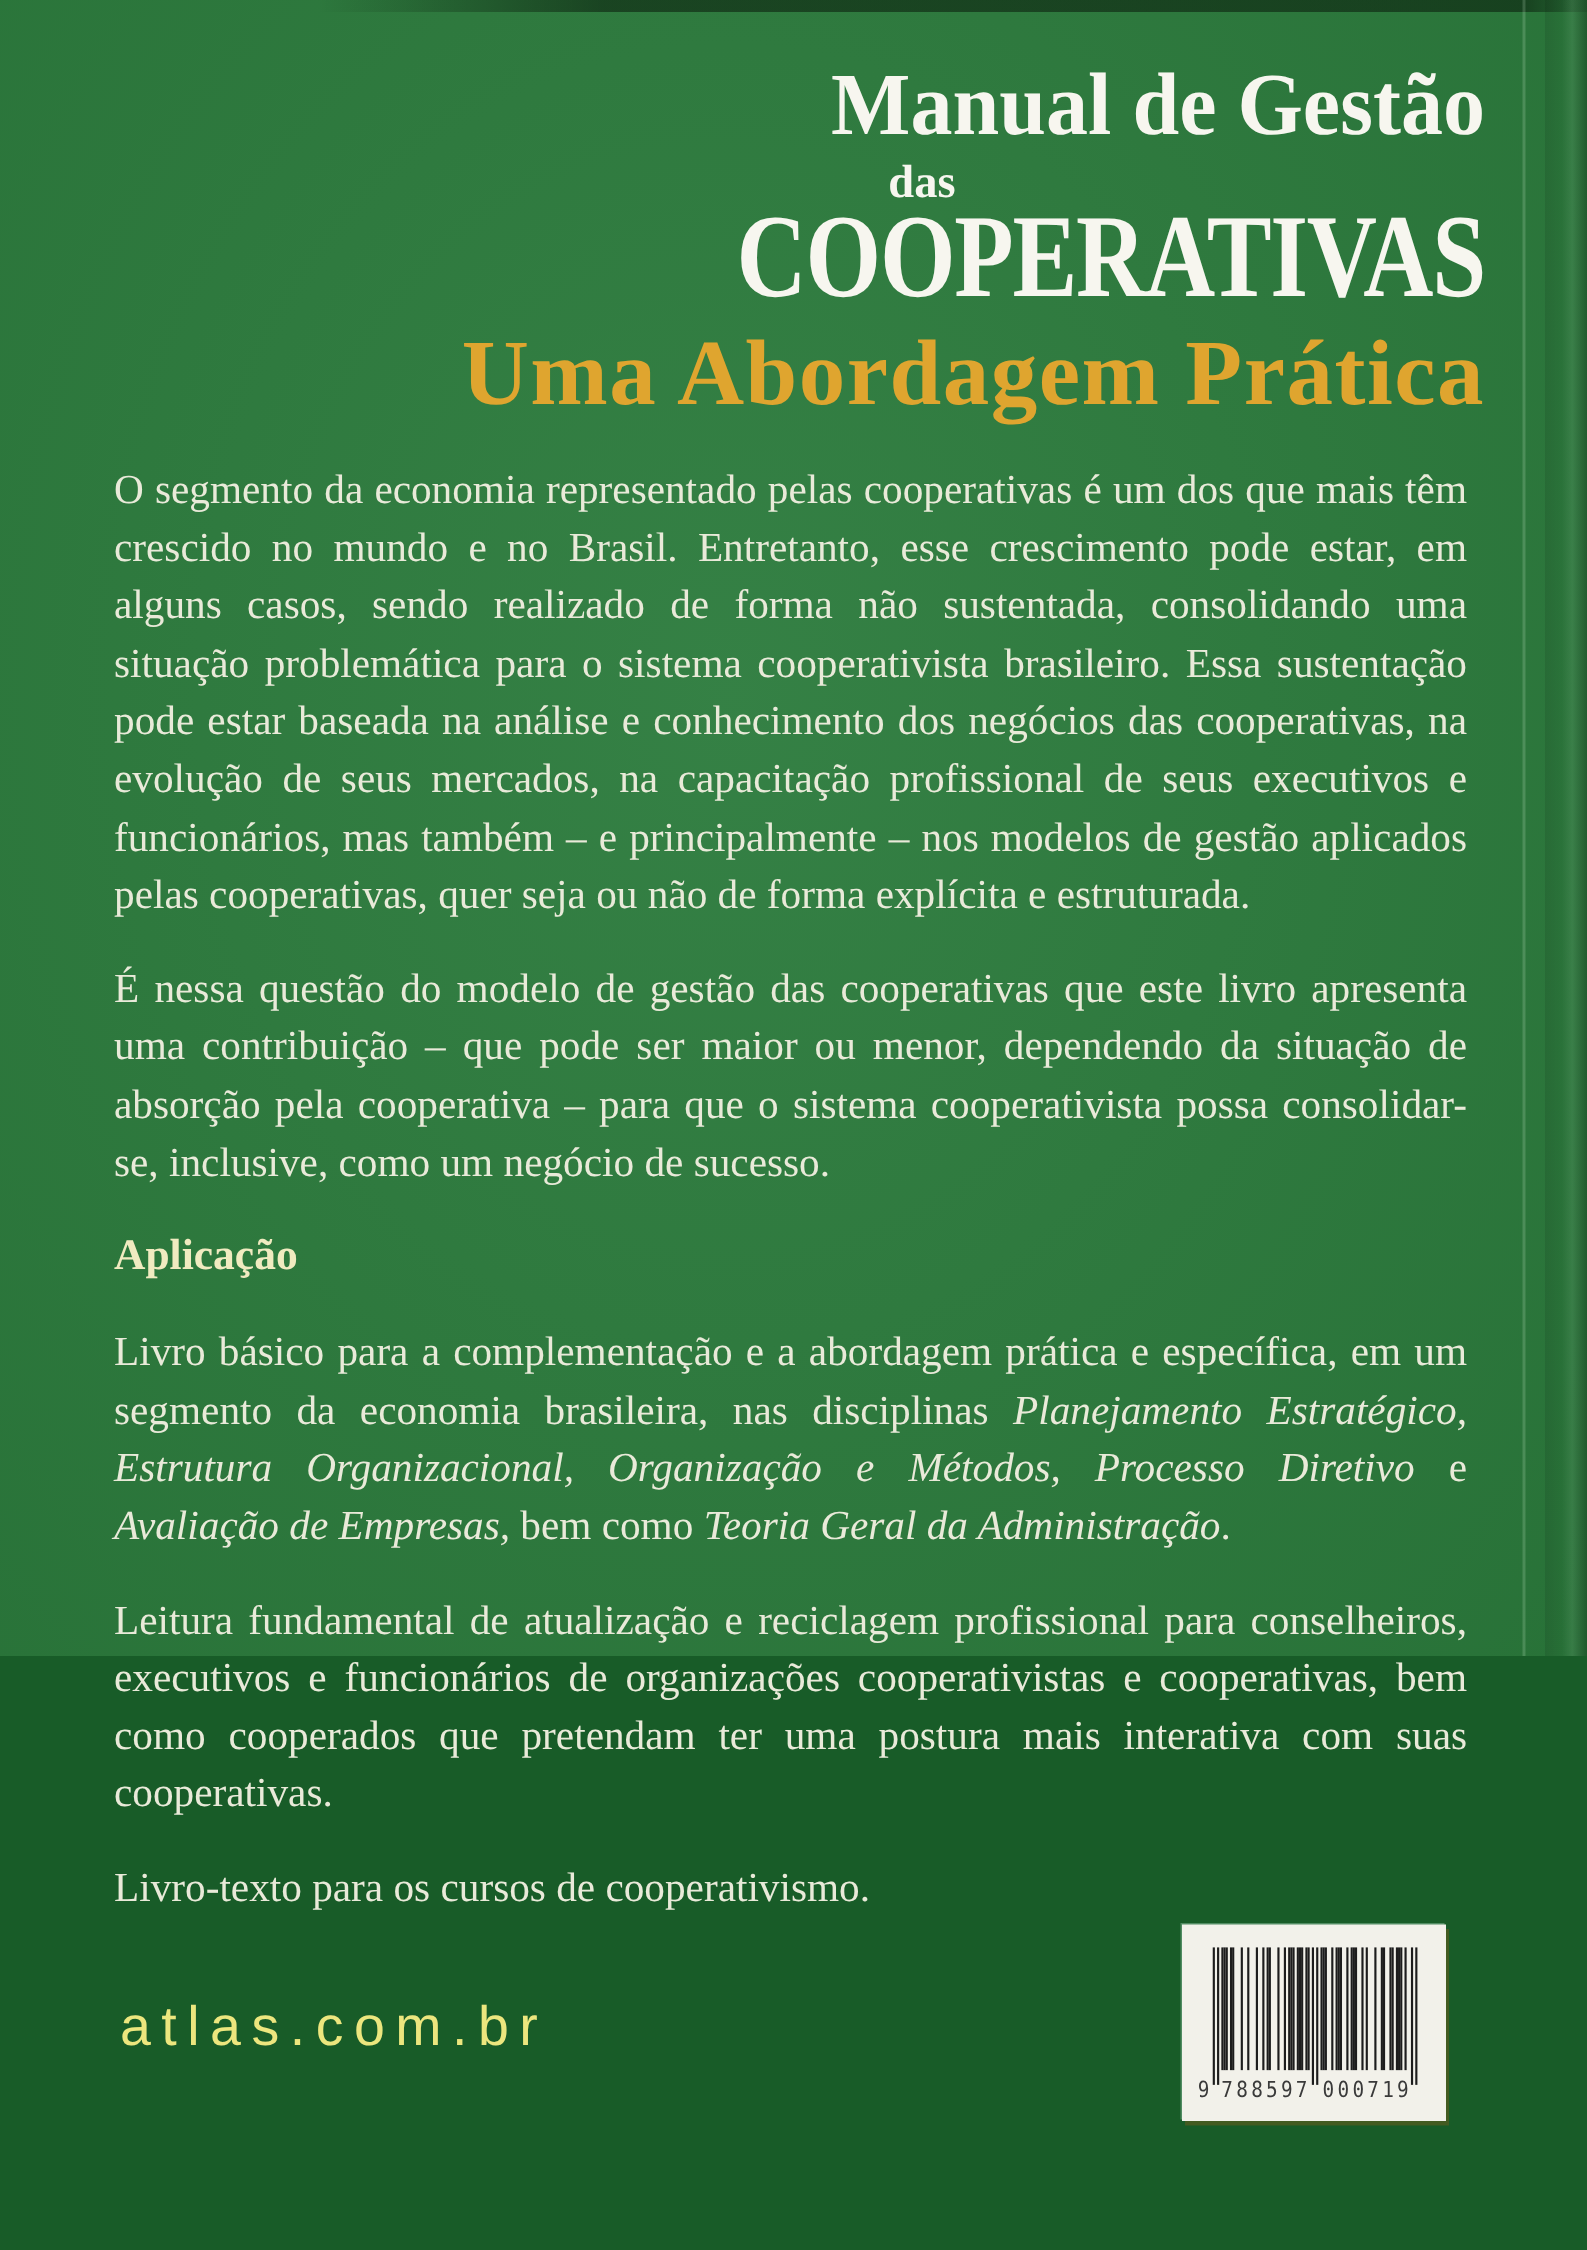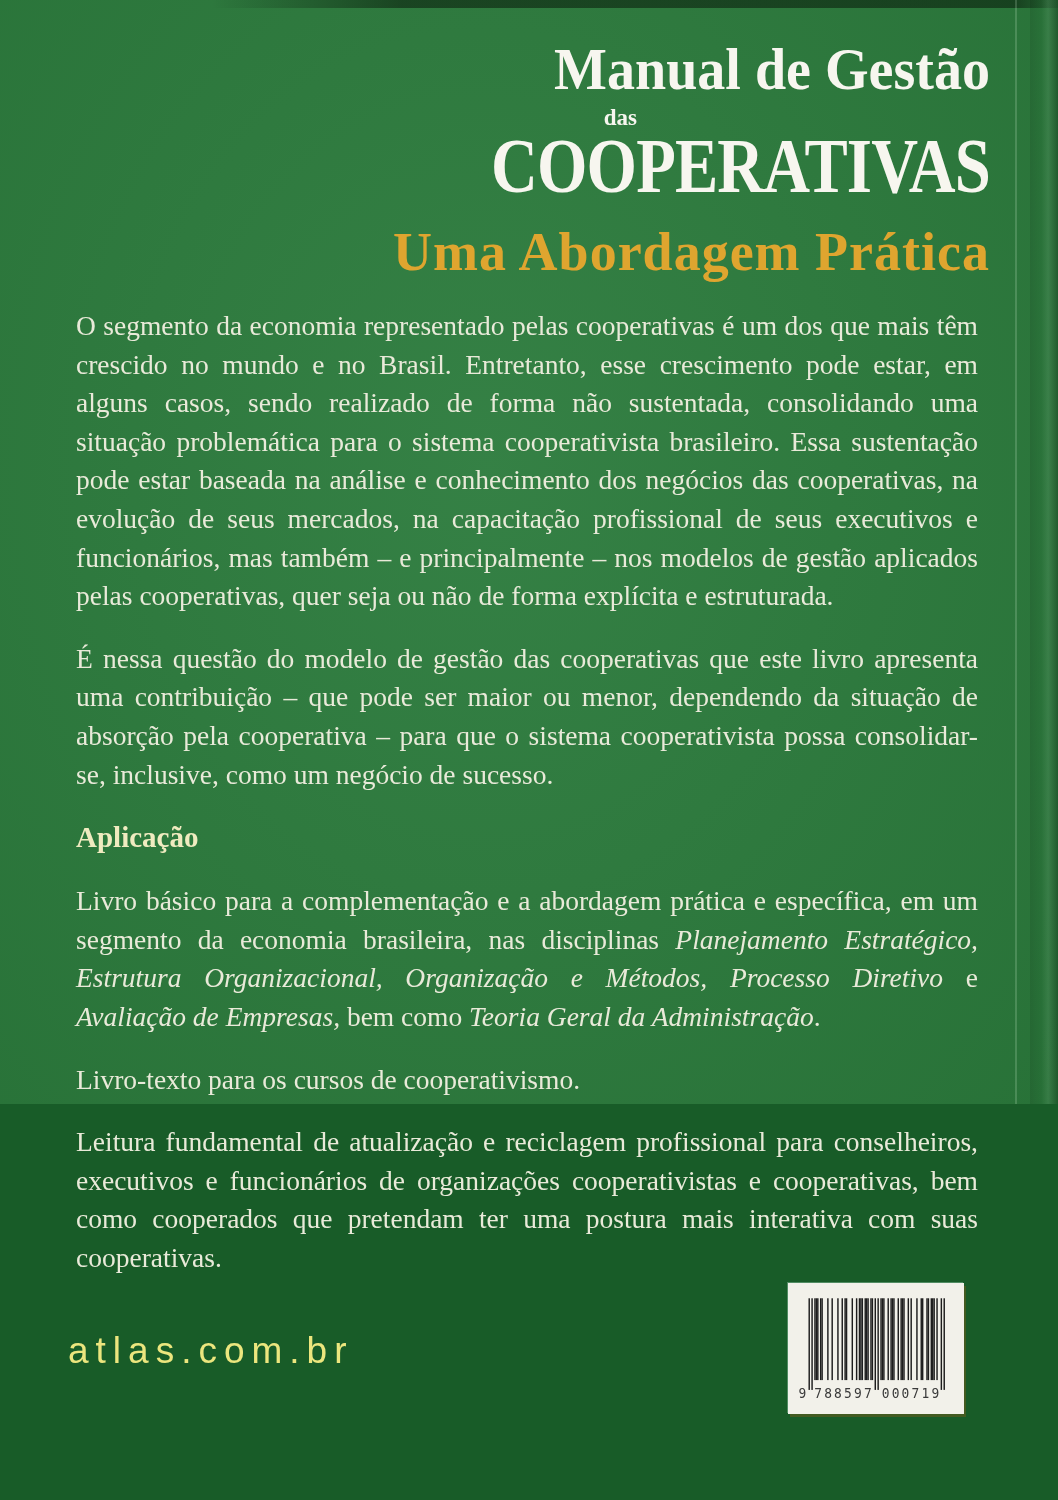--- a/index.html
+++ b/index.html
@@ -39,28 +39,28 @@
   .title-block {
     position: absolute; top: 40px; right: 68px; width: 700px;
     text-align: right; color: var(--title_white, #f7f6ef);
     font-weight: bold; line-height: 1;
   }
   .title-line1 {
     font-size: 59px; letter-spacing: 0px;
     transform: scaleX(0.95); transform-origin: right center;
   }
   .title-line2 {
-    font-size: 23px; margin-top: 9px; margin-right: 353px; line-height: 0.85;
+    font-size: 31px; margin-top: 9px; margin-right: 353px; line-height: 0.85;
   }
   .title-line3 {
     font-size: 79px; line-height: 0.95; margin-top: 0px; letter-spacing: -1px;
     transform: scaleX(0.82); transform-origin: right center;
   }
   .title-subtitle {
-    font-size: 54px; margin-top: 22px; letter-spacing: 1px;
+    font-size: 62px; margin-top: 9px; letter-spacing: 1px;
     color: var(--subtitle_gold, #dfa52f);
   }
 
   
   .body-text {
     position: absolute; left: 76px; top: 297px; width: 902px;
     color: var(--body_text, #e9ead9);
   }
   .para {
     font-size: 27.5px; line-height: 38.6px;
@@ -68,21 +68,21 @@
   }
   .para:last-child { margin-bottom: 0; }
   .para em { }
   .section-heading {
     font-size: 29px; font-weight: bold; margin: 27px 0 28px 0;
     color: var(--heading_cream, #f0ebc0);
   }
 
   
   .website {
-    position: absolute; left: 68px; top: 1330px;
+    position: absolute; left: 80px; top: 1330px;
     font-family: "Liberation Sans", "DejaVu Sans", sans-serif;
     font-size: 37px; letter-spacing: 7px; font-weight: 400;
     color: var(--website_yellow, #ece67e);
   }
   .barcode-box {
     position: absolute; left: 788px; top: 1283px; width: 176px; height: 131px;
     background: var(--barcode_bg, #f2f1ea);
     box-shadow: 2px 3px 0 rgba(120,92,25,0.45), -1px -1px 0 rgba(190,230,210,0.35);
     display: flex; align-items: center; justify-content: center;
   }
@@ -105,22 +105,22 @@
   </header>
 
   <main class="body-text">
     <div>
         <p class="para"><span>O segmento da economia representado pelas cooperativas é um dos que mais têm crescido no mundo e no Brasil. Entretanto, esse crescimento pode estar, em alguns casos, sendo realizado de forma não sustentada, consolidando uma situação problemática para o sistema cooperativista brasileiro. Essa sustentação pode estar baseada na análise e conhecimento dos negócios das cooperativas, na evolução de seus mercados, na capacitação profissional de seus executivos e funcionários, mas também – e principalmente – nos modelos de gestão aplicados pelas cooperativas, quer seja ou não de forma explícita e estruturada.</span></p>
         <p class="para"><span>É nessa questão do modelo de gestão das cooperativas que este livro apresenta uma contribuição – que pode ser maior ou menor, dependendo da situação de absorção pela cooperativa – para que o sistema cooperativista possa consolidar-se, inclusive, como um negócio de sucesso.</span></p>
       </div>
     <h2 class="section-heading">Aplicação</h2>
     <div>
         <p class="para"><span>Livro básico para a complementação e a abordagem prática e específica, em um segmento da economia brasileira, nas disciplinas </span><em>Planejamento Estratégico, Estrutura Organizacional, Organização e Métodos, Processo Diretivo</em><span> e </span><em>Avaliação de Empresas,</em><span> bem como </span><em>Teoria Geral da Administração</em><span>.</span></p>
+        <p class="para"><span>Leitura fundamental de atualização e reciclagem profissional para conselheiros, executivos e funcionários de organizações cooperativistas e cooperativas, bem como cooperados que pretendam ter uma postura mais interativa com suas cooperativas.</span></p>
         <p class="para"><span>Livro-texto para os cursos de cooperativismo.</span></p>
-        <p class="para"><span>Leitura fundamental de atualização e reciclagem profissional para conselheiros, executivos e funcionários de organizações cooperativistas e cooperativas, bem como cooperados que pretendam ter uma postura mais interativa com suas cooperativas.</span></p>
       </div>
   </main>
 
   <div class="website">atlas.com.br</div>
 
   <div class="barcode-box">
     <svg id="barcode-svg" viewBox="-8 0 110 66" preserveAspectRatio="none" xmlns="http://www.w3.org/2000/svg">
         <rect x="0" y="2" width="1" height="56" fill="#1d1d1d"></rect>
         <rect x="2" y="2" width="1" height="56" fill="#1d1d1d"></rect>
         <rect x="4" y="2" width="1" height="50" fill="#1d1d1d"></rect>

